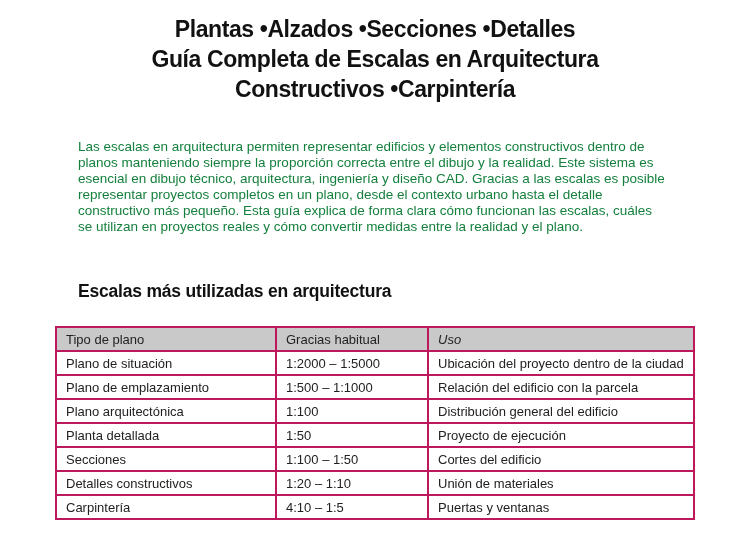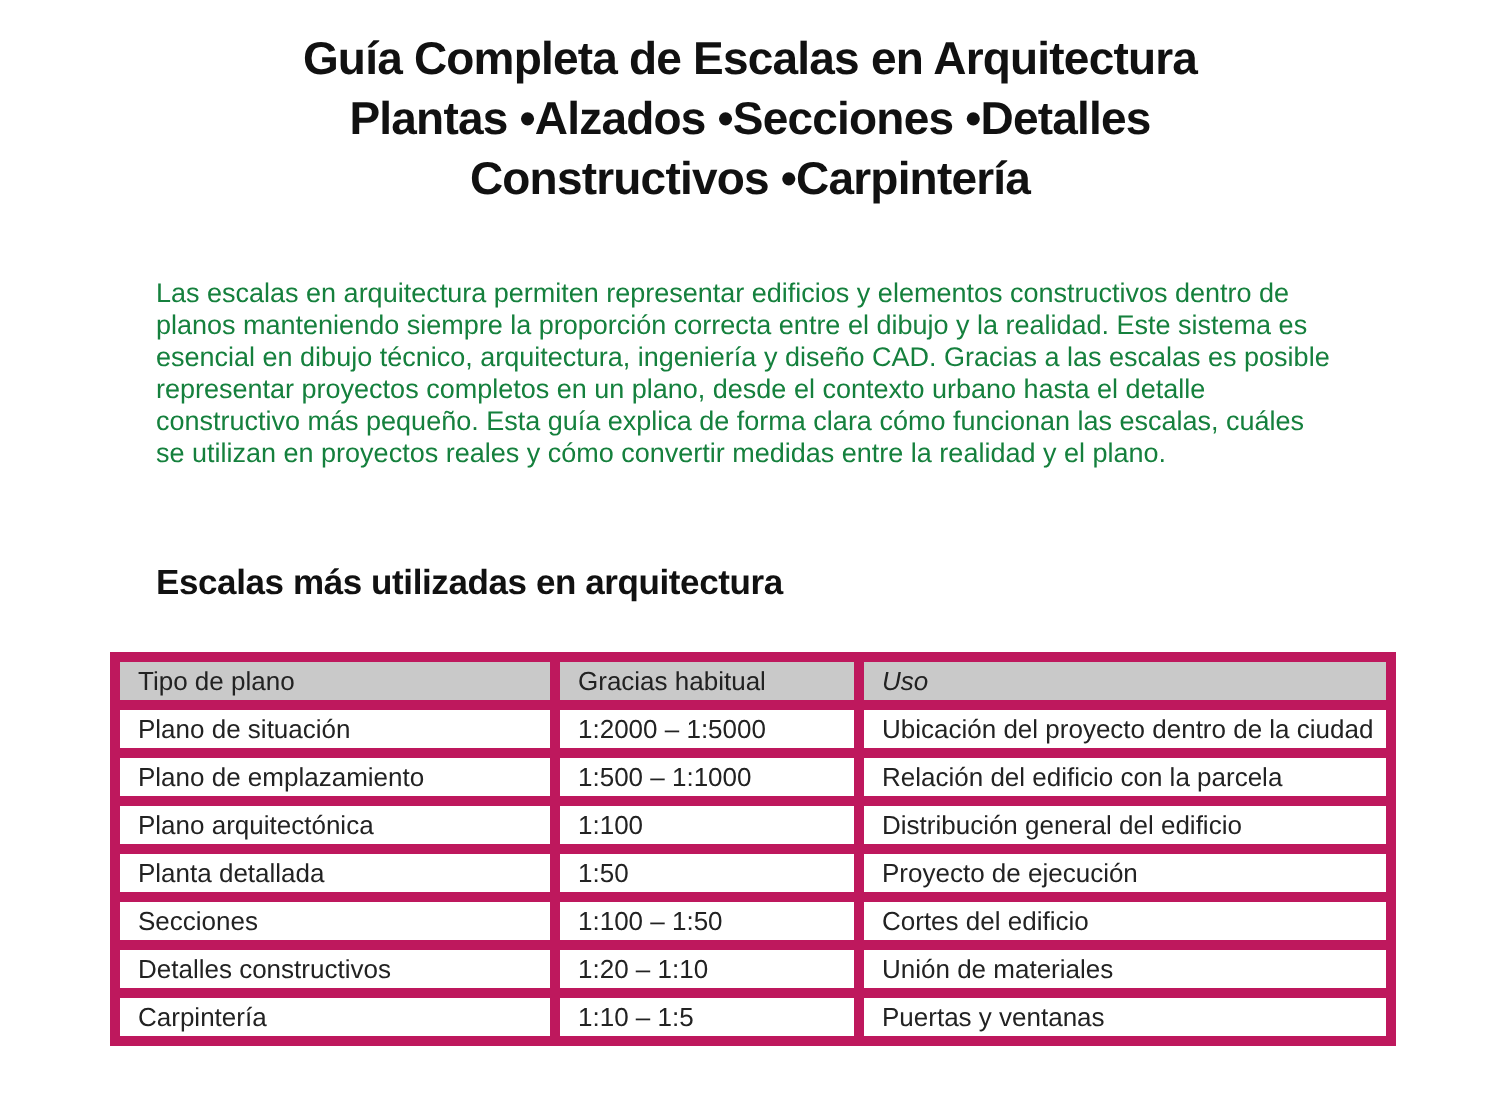--- a/index.html
+++ b/index.html
@@ -39,21 +39,21 @@
     color: #111111;
   }
   table.scales-table {
     margin: 24px 0 0 55px;
     width: 638px;
     border-collapse: collapse;
     table-layout: fixed;
   }
   .scales-table th,
   .scales-table td {
-    border: 5px solid #be185d;
+    border: 2px solid #be185d;
     height: 24px;
     padding: 2px 4px 2px 9px;
     font-size: 13px;
     font-weight: normal;
     text-align: left;
     vertical-align: middle;
     color: #222222;
     white-space: nowrap;
     overflow: hidden;
   }
@@ -61,22 +61,22 @@
     background: #c9c9c9;
   }
   .col-tipo   { width: 220px; }
   .col-escala { width: 152px; }
   .col-uso    { width: 266px; font-style: italic; }
 </style>
 </head>
 <body>
 
 <div class="doc-title">
+  <div>Plantas •Alzados •Secciones •Detalles</div>
   <div>Guía Completa de Escalas en Arquitectura</div>
-  <div>Plantas •Alzados •Secciones •Detalles</div>
   <div>Constructivos •Carpintería</div>
 </div>
 
 <p class="intro">Las escalas en arquitectura permiten representar edificios y elementos constructivos dentro de planos manteniendo siempre la proporción correcta entre el dibujo y la realidad. Este sistema es esencial en dibujo técnico, arquitectura, ingeniería y diseño CAD. Gracias a las escalas es posible representar proyectos completos en un plano, desde el contexto urbano hasta el detalle constructivo más pequeño. Esta guía explica de forma clara cómo funcionan las escalas, cuáles se utilizan en proyectos reales y cómo convertir medidas entre la realidad y el plano.</p>
 
 <h2 class="section-heading">Escalas más utilizadas en arquitectura</h2>
 
 <table class="scales-table">
   <thead>
     <tr>
@@ -111,17 +111,17 @@
       <td>1:100 – 1:50</td>
       <td>Cortes del edificio</td>
     </tr>
     <tr>
       <td>Detalles constructivos</td>
       <td>1:20 – 1:10</td>
       <td>Unión de materiales</td>
     </tr>
     <tr>
       <td>Carpintería</td>
-      <td>1:10 – 1:5</td>
+      <td>4:10 – 1:5</td>
       <td>Puertas y ventanas</td>
     </tr>
   </tbody>
 </table>
 
 </body></html>

